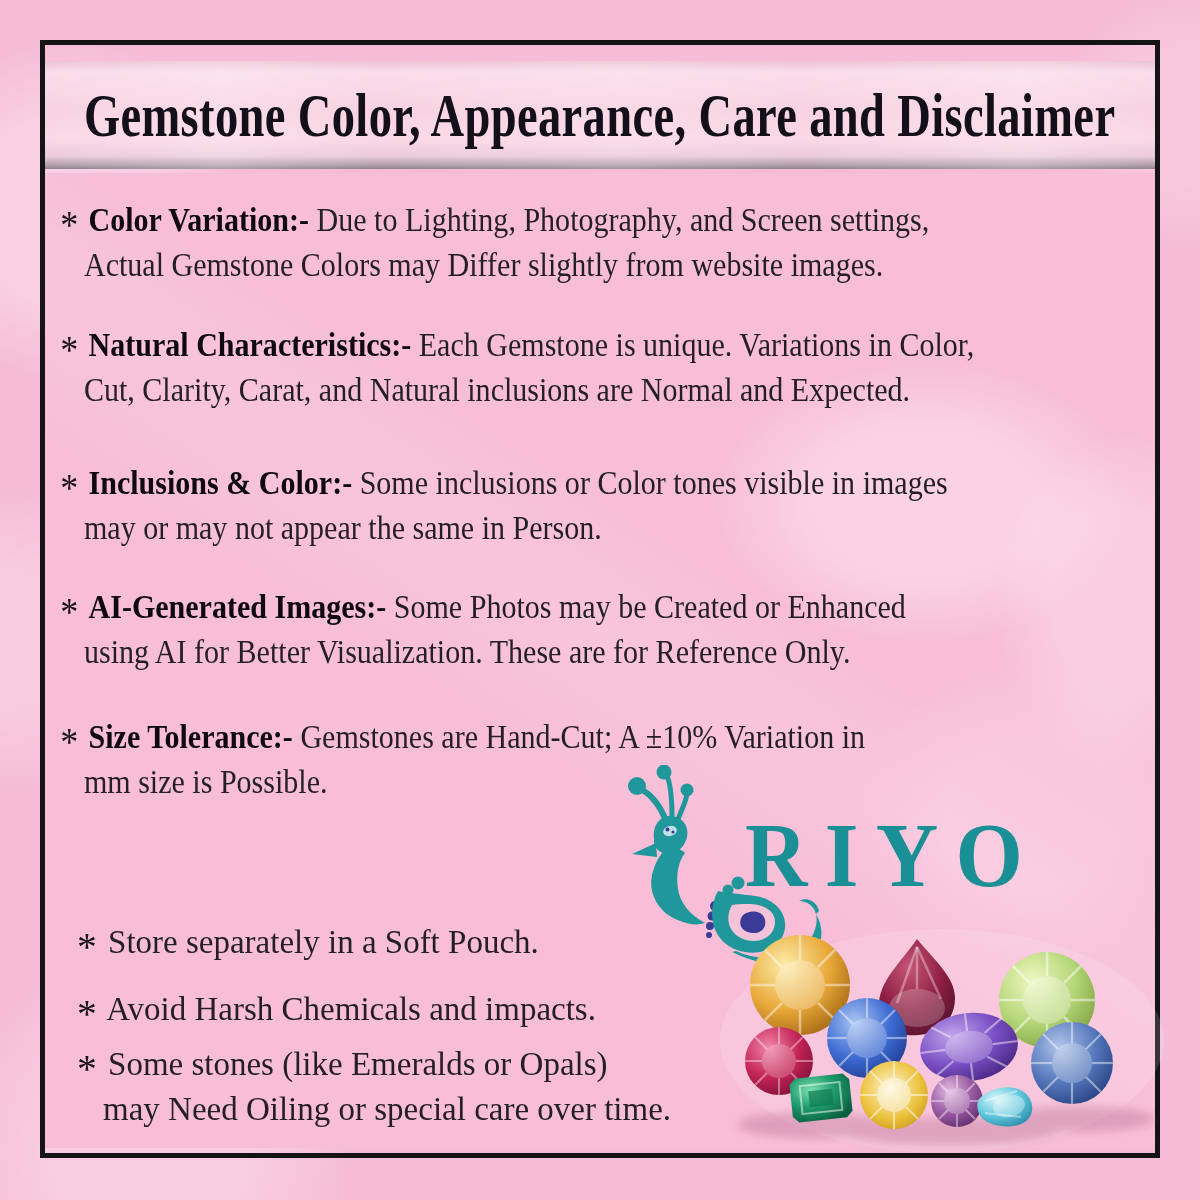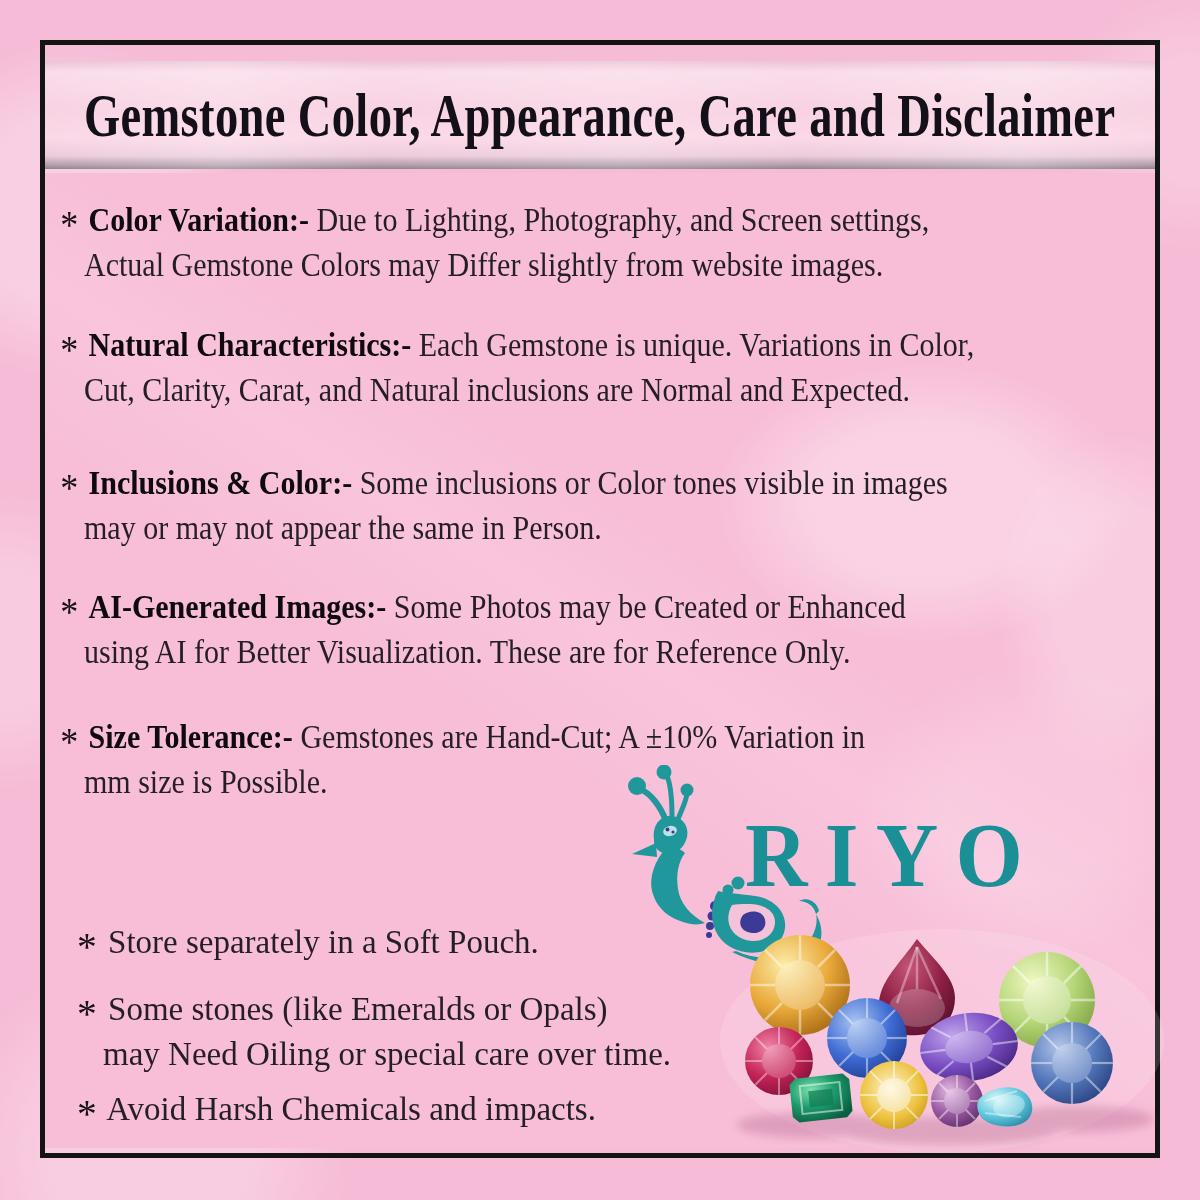--- a/index.html
+++ b/index.html
@@ -129,26 +129,26 @@
 
       <div class="brand"><span class="brand-scale">RIYO</span></div>
 
       <div class="care-list">
         <p class="item">
           <span class="ast">*</span>
           <span class="txt">Store separately in a Soft Pouch.</span>
         </p>
         <p class="item">
           <span class="ast">*</span>
+          <span class="txt">Avoid Harsh Chemicals and impacts.</span>
+        </p>
+        <p class="item">
+          <span class="ast">*</span>
           <span class="txt">Some stones (like Emeralds or Opals)
 may Need Oiling or special care over time.</span>
-        </p>
-        <p class="item">
-          <span class="ast">*</span>
-          <span class="txt">Avoid Harsh Chemicals and impacts.</span>
         </p>
       </div>
 
       <svg class="gems" viewBox="0 0 452 232" aria-hidden="true">
         <defs>
           <filter id="soft" x="-50%" y="-50%" width="200%" height="200%">
               <feGaussianBlur stdDeviation="5"></feGaussianBlur>
             </filter>
           <radialGradient id="gCit" cx="35%" cy="30%" r="80%">
               <stop offset="0" stop-color="#fceca8"></stop>

